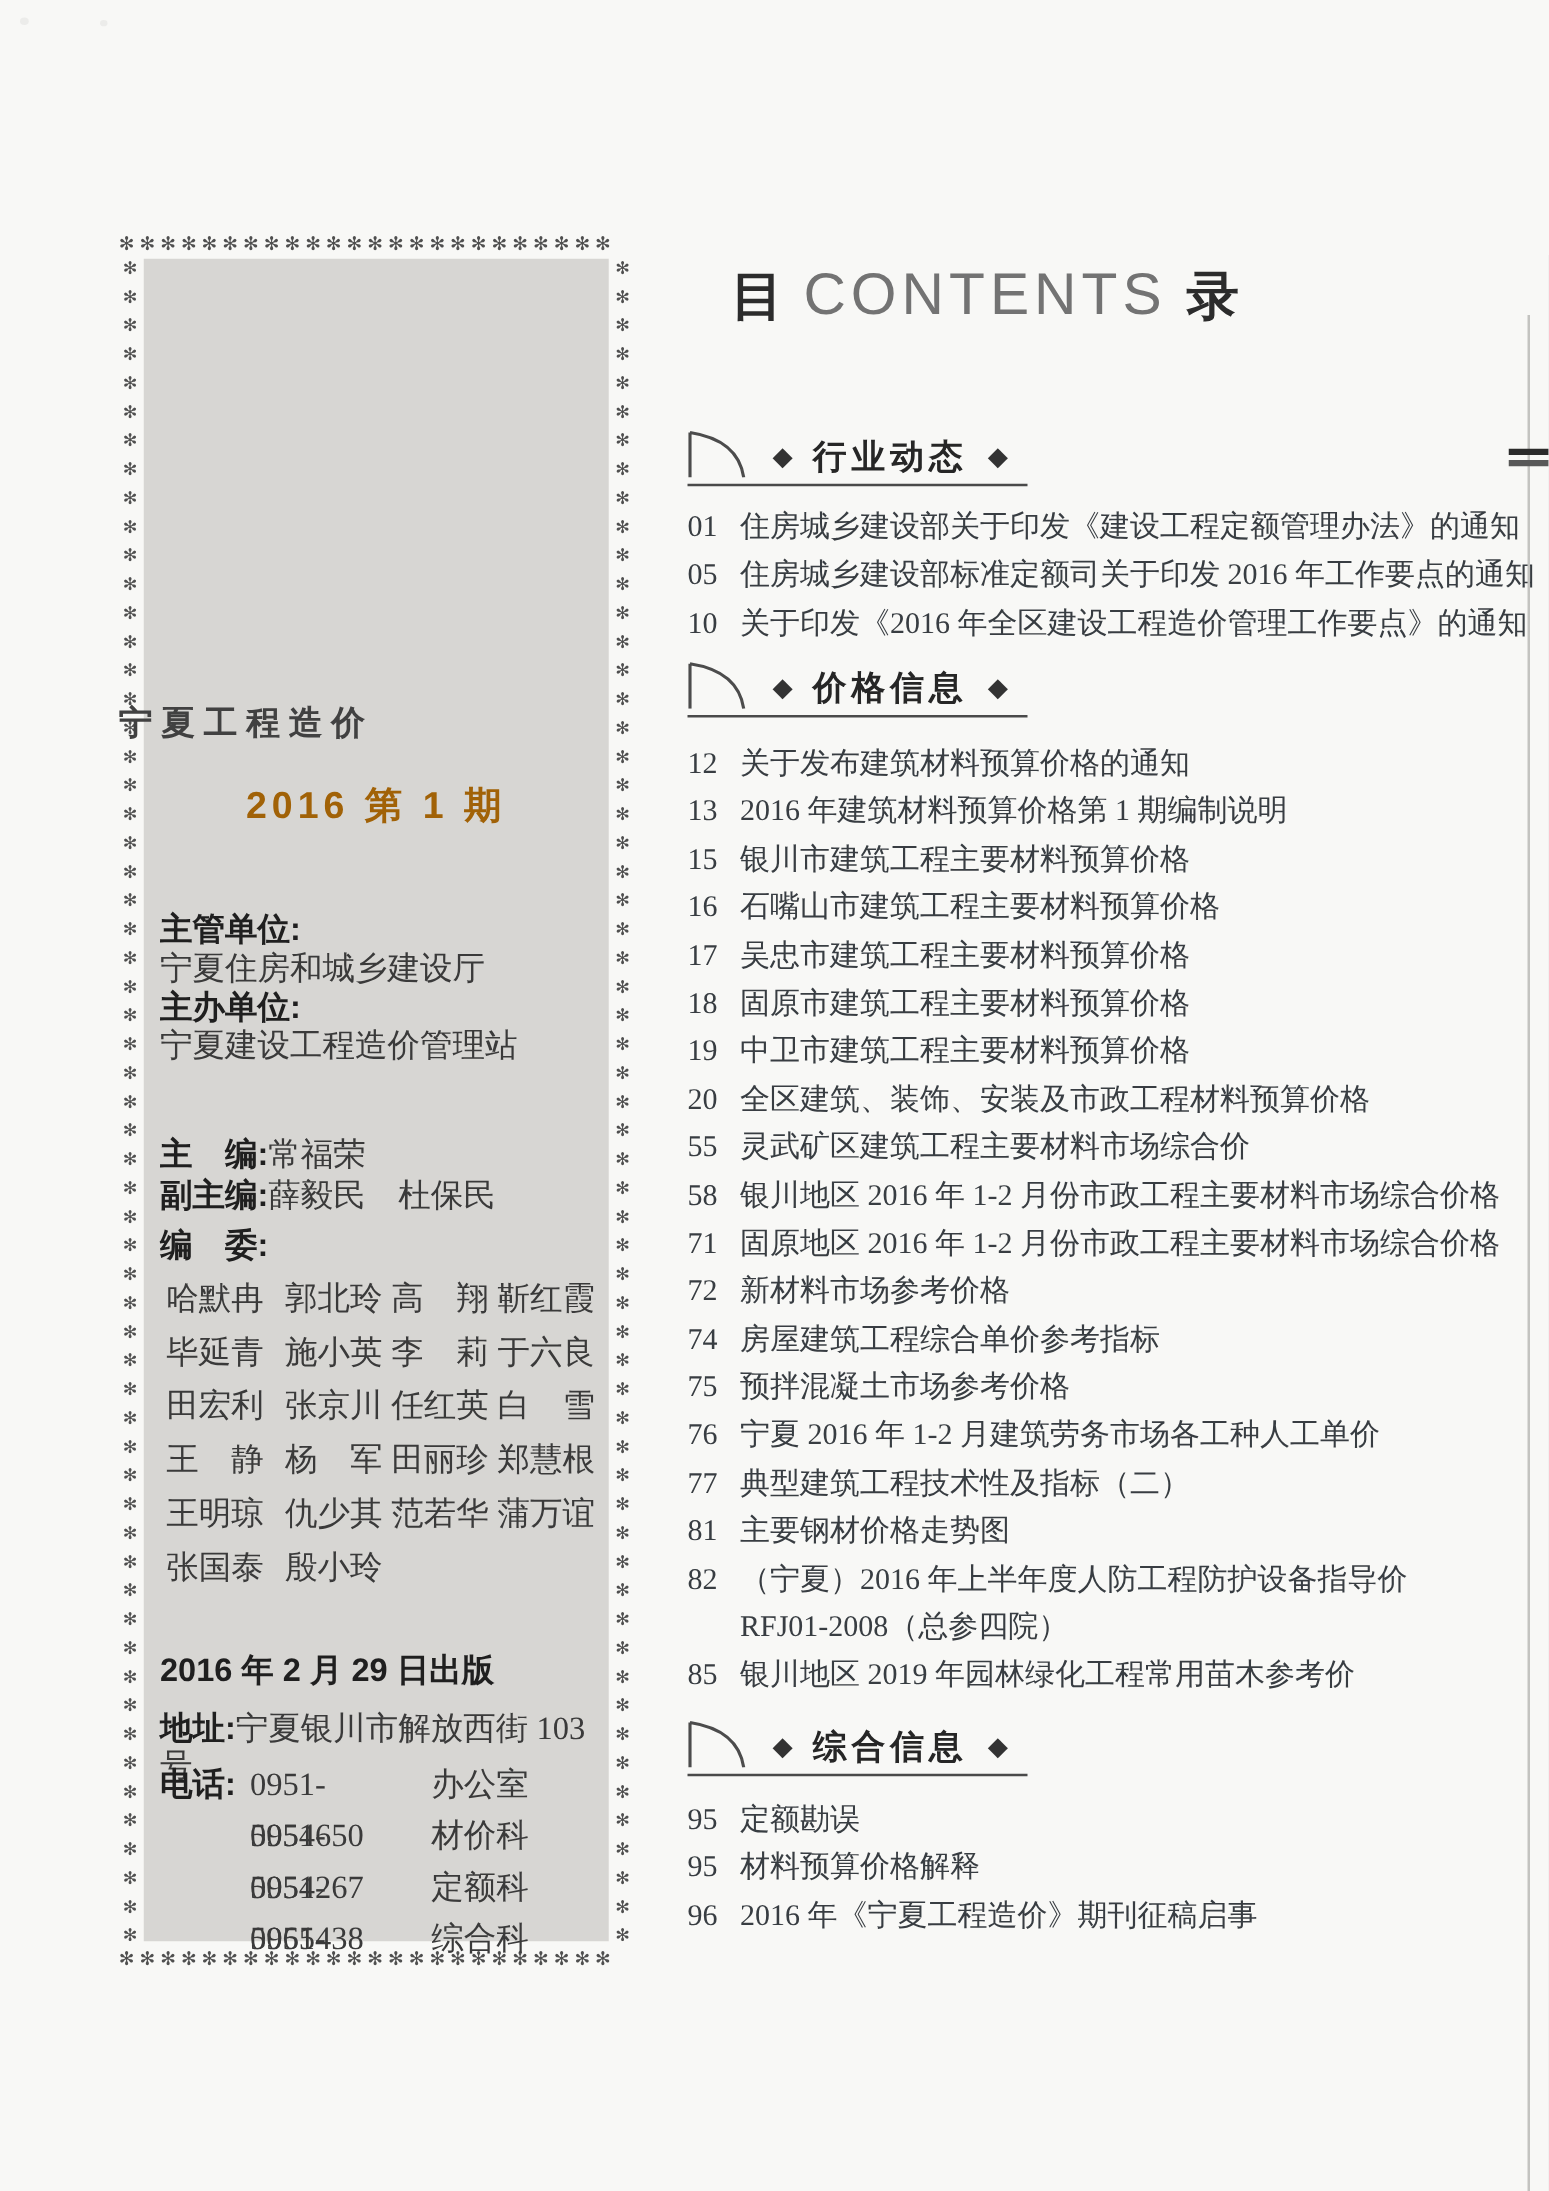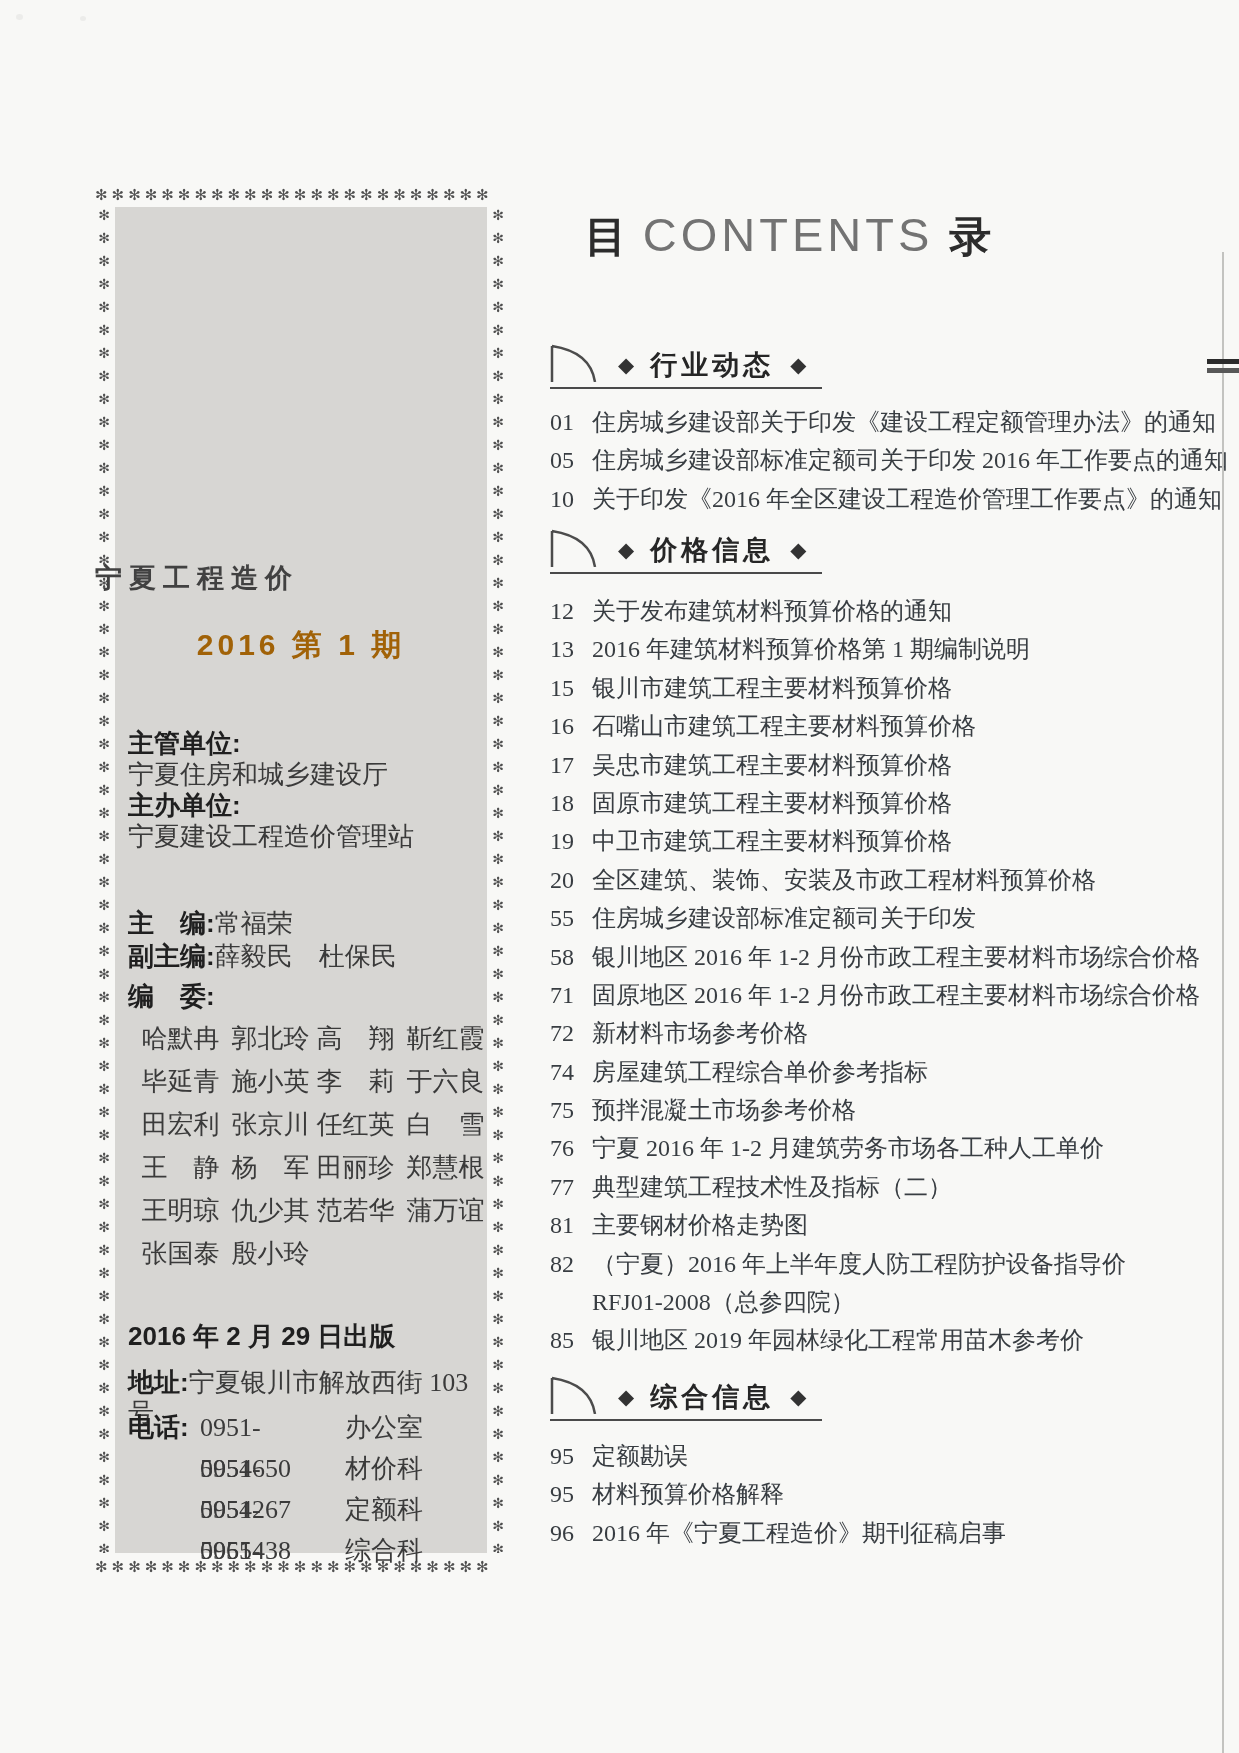--- a/index.html
+++ b/index.html
@@ -20,21 +20,21 @@
   .jtitle{top:336px;line-height:50px;font-family:"Liberation Sans",sans-serif;
           font-weight:800;font-size:27px;letter-spacing:7px;color:#414141;margin-top:32px;}
   .jissue{top:440px;line-height:40px;text-align:center;font-size:30px;letter-spacing:4px;color:#a16207;
           font-family:"Liberation Sans",sans-serif;font-weight:600;}
   .blk{position:absolute;left:33px;right:14px;font-size:26px;color:#3a3a3a;}
   .lab{font-family:"Liberation Sans",sans-serif;font-weight:700;color:#1f1f1f;}
   .units{top:543px;line-height:31px;}
   .editors{top:722px;line-height:33px;}
   .cmt-label{top:796px;line-height:30px;}
   .cmt{top:832px;left:38px;}
-  .cmt-row{display:grid;grid-template-columns:95px 85px 85px auto;height:43px;line-height:43px;text-align:center;}
+  .cmt-row{display:grid;grid-template-columns:95px 85px 85px auto;height:43px;line-height:43px;}
   .pubdate{top:1136px;line-height:30px;}
   .addr{top:1182px;line-height:30px;}
   .phones{top:1222px;}
   .phone-row{display:grid;grid-template-columns:72px 145px auto;height:41px;line-height:41px;}
   
   .toc-header{position:absolute;left:548px;top:208px;width:480px;line-height:54px;text-align:center;
               white-space:nowrap;}
   .toc-header .cn{font-size:42px;font-weight:700;color:#2c2c2c;}
   .toc-header .en{font-size:47px;color:#737373;letter-spacing:4px;margin:0 16px;
                   font-family:"Liberation Sans",sans-serif;}
@@ -237,21 +237,21 @@
         <span class="tx">中卫市建筑工程主要材料预算价格</span>
       </div>
 
       <div class="entry">
         <span class="pg">20</span>
         <span class="tx">全区建筑、装饰、安装及市政工程材料预算价格</span>
       </div>
 
       <div class="entry">
         <span class="pg">55</span>
-        <span class="tx">住房城乡建设部标准定额司关于印发</span>
+        <span class="tx">灵武矿区建筑工程主要材料市场综合价</span>
       </div>
 
       <div class="entry">
         <span class="pg">58</span>
         <span class="tx">银川地区 2016 年 1-2 月份市政工程主要材料市场综合价格</span>
       </div>
 
       <div class="entry">
         <span class="pg">71</span>
         <span class="tx">固原地区 2016 年 1-2 月份市政工程主要材料市场综合价格</span>

